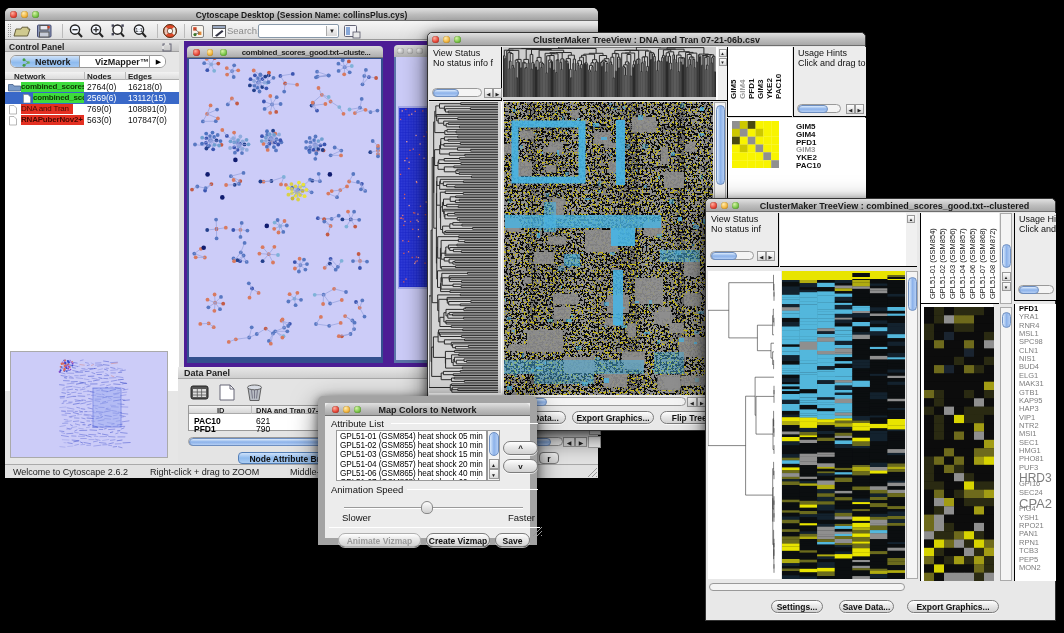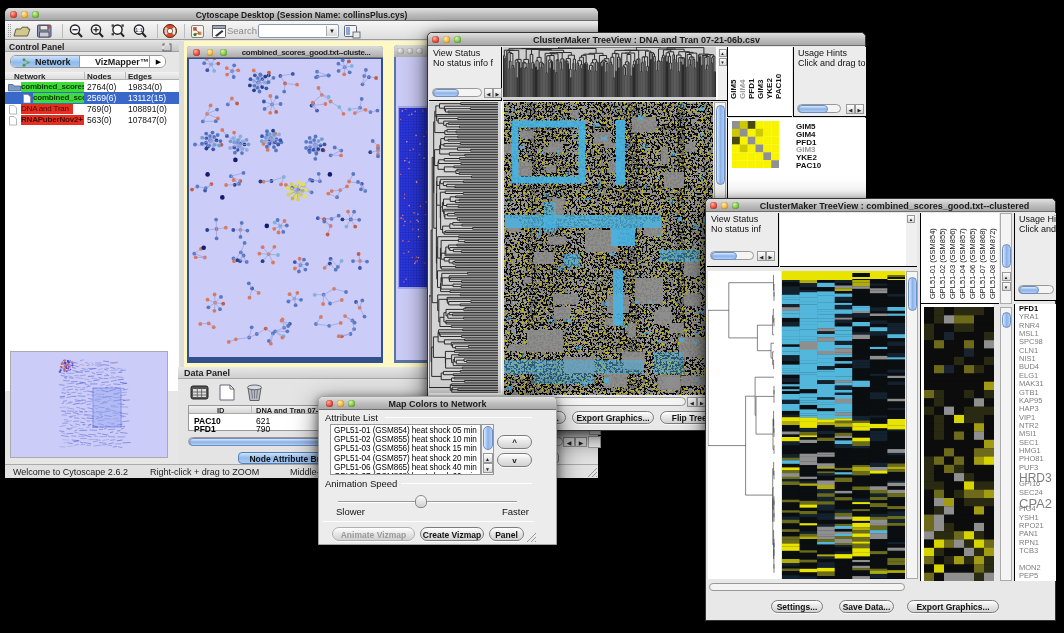--- a/index.html
+++ b/index.html
@@ -139,21 +139,21 @@
         <i class="abs" style="left:79px;top:0;width:1px;height:8.5px;background:#b8b8b8;"></i>
           <i class="abs" style="left:120px;top:0;width:1px;height:8.5px;background:#b8b8b8;"></i>
       </div>
 
       <div class="abs" style="left:0;top:9.5px;width:174px;height:11px;font-size:8.5px;color:#111;">
         <svg class="abs" style="left:3px;top:1.5px;" width="13" height="9">
             <path d="M0.5 8 L0.5 1.5 L5 1.5 L6 3 L12.5 3 L12.5 8 Z" fill="#7a9ac8" stroke="#44608c" stroke-width="0.8"></path>
           </svg>
         <div class="abs" style="left:16px;top:0.5px;width:63px;height:10px;background:#3ddc3d;overflow:hidden;font-weight:bold;font-size:8px;letter-spacing:-0.2px;color:#103800;">combined_scores_</div>
         <span class="abs" style="left:82px;top:0.5px;">2764(0)</span>
-          <span class="abs" style="left:123px;top:0.5px;">19834(0)</span>
+          <span class="abs" style="left:123px;top:0.5px;">16218(0)</span>
       </div>
 
       <div class="abs" style="left:0;top:20.5px;width:174px;height:11.5px;background:#3968c8;font-size:8.5px;">
         <svg class="abs" style="left:18px;top:1.5px;" width="8" height="9.5">
             <path d="M0.5 0.5 H5 L7.5 3 V9 H0.5 Z" fill="#fff" stroke="#888" stroke-width="0.7"></path>
           </svg>
         <div class="abs" style="left:28px;top:1px;width:51px;height:10px;background:#3ddc3d;overflow:hidden;font-weight:bold;font-size:8px;letter-spacing:-0.2px;color:#103800;">combined_sco</div>
         <span class="abs" style="left:82px;top:1px;color:#fff;">2569(6)</span>
           <span class="abs" style="left:123px;top:1px;color:#fff;">13112(15)</span>
       </div>
@@ -502,21 +502,21 @@
           <circle cx="59.3" cy="8.8" r="0.6" fill="#8848c8"></circle>
           <circle cx="60.2" cy="10.2" r="0.7" fill="#8848c8"></circle>
           <circle cx="54.4" cy="11.1" r="1.1" fill="#3848c8"></circle>
           <rect x="82" y="36" width="28" height="39" fill="#97a8f0" opacity="0.45" stroke="#3b52d6" stroke-width="1"></rect>
         </svg>
       </div>
   </div>
 
   <div class="abs" style="left:174px;top:33px;width:5px;height:437px;background:#dcdcdc;"></div>
 
-  <div class="abs" style="left:179px;top:33px;width:414px;height:326px;background:#fef9c3;overflow:hidden;">
+  <div class="abs" style="left:179px;top:33px;width:414px;height:326px;background:#4c1d95;overflow:hidden;">
 
     <div class="abs" style="left:210px;top:4px;width:200px;height:318px;background:#5a74a8;border-radius:4px 4px 0 0;">
       <div class="abs" style="left:0;top:0;width:100%;height:12px;background:linear-gradient(#dcdcdc,#b0b0b0);border-radius:4px 4px 0 0;">
         <div class="lights" style="top:2.6px;left:3px;"><i class="l-gr" style="width:6.5px;height:6.5px;margin-right:3px;"></i><i class="l-gr" style="width:6.5px;height:6.5px;margin-right:3px;"></i><i class="l-gr" style="width:6.5px;height:6.5px;"></i></div>
       </div>
       <div class="abs" style="left:2px;top:12px;width:196px;height:303px;background:#ccccf8;">
         <div class="abs" style="left:2px;top:49px;">
             <svg width="44" height="183" xmlns="http://www.w3.org/2000/svg">
               <defs>
                 <pattern id="bp" width="2.7" height="2.7" patternUnits="userSpaceOnUse">
@@ -2712,32 +2712,32 @@
       <div class="abs" style="left:4px;top:167.0px;font-size:12px;color:#7d7d7d;">HRD3</div>
       <div class="abs" style="left:4px;top:175.3px;font-size:7.5px;color:#7d7d7d;">GPI16</div>
       <div class="abs" style="left:4px;top:183.7px;font-size:7.5px;color:#7d7d7d;">SEC24</div>
       <div class="abs" style="left:4px;top:192.0px;font-size:13px;color:#7d7d7d;">CPA2</div>
       <div class="abs" style="left:4px;top:200.4px;font-size:7.5px;color:#7d7d7d;">FIG4</div>
       <div class="abs" style="left:4px;top:208.8px;font-size:7.5px;color:#7d7d7d;">YSH1</div>
       <div class="abs" style="left:4px;top:217.1px;font-size:7.5px;color:#7d7d7d;">RPO21</div>
       <div class="abs" style="left:4px;top:225.4px;font-size:7.5px;color:#7d7d7d;">PAN1</div>
       <div class="abs" style="left:4px;top:233.8px;font-size:7.5px;color:#7d7d7d;">RPN1</div>
       <div class="abs" style="left:4px;top:242.1px;font-size:7.5px;color:#7d7d7d;">TCB3</div>
-      <div class="abs" style="left:4px;top:250.5px;font-size:7.5px;color:#7d7d7d;margin-top:16px;">PEP5</div>
+      <div class="abs" style="left:4px;top:250.5px;font-size:7.5px;color:#7d7d7d;">PEP5</div>
       <div class="abs" style="left:4px;top:258.8px;font-size:7.5px;color:#7d7d7d;">MON2</div>
     </div>
 
   <div class="sbtrack" style="left:3px;top:384px;width:196px;height:8px;"></div>
 
   <div class="btn" style="left:65px;top:401px;width:52px;height:13px;font-size:8.5px;line-height:13px;">Settings...</div>
   <div class="btn" style="left:133px;top:401px;width:55px;height:13px;font-size:8.5px;line-height:13px;">Save Data...</div>
   <div class="btn" style="left:201px;top:401px;width:92px;height:13px;font-size:8.5px;line-height:13px;">Export Graphics...</div>
 </div>
 
-<div class="win" style="left:318px;top:396px;width:239px;height:149px;background:#ececec;border-radius:5px 5px 0 0;border:1px solid #a3a3a3;">
+<div class="win" style="left:318px;top:396px;width:219px;height:149px;background:#ececec;border-radius:5px 5px 0 0;border:7px solid #a3a3a3;">
   <div class="tbar" style="height:13px;">
     <div class="lights" style="top:3px;left:7px;"><i class="l-r"></i><i class="l-y"></i><i class="l-g"></i></div>
     <div class="tt" style="top:1.5px;font-size:9px;">Map Colors to Network</div>
   </div>
   <div class="abs" style="left:6px;top:15px;font-size:9.5px;color:#111;">Attribute List</div>
   <div class="abs" style="left:66px;top:20px;width:147px;height:1px;background:#c8c8c8;border-bottom:1px solid #fff;"></div>
   <div class="abs" style="left:11px;top:27px;width:151px;height:51px;background:#fff;border:1px solid #999;overflow:hidden;">
       <div class="abs" style="left:3px;top:1.0px;font-size:8.2px;color:#000;white-space:nowrap;letter-spacing:-0.1px;">GPL51-01 (GSM854) heat shock 05 min</div>
       <div class="abs" style="left:3px;top:10.2px;font-size:8.2px;color:#000;white-space:nowrap;letter-spacing:-0.1px;">GPL51-02 (GSM855) heat shock 10 min</div>
       <div class="abs" style="left:3px;top:19.4px;font-size:8.2px;color:#000;white-space:nowrap;letter-spacing:-0.1px;">GPL51-03 (GSM856) heat shock 15 min</div>
@@ -2754,16 +2754,16 @@
   <div class="btn" style="left:178px;top:56px;width:35px;height:14px;font-size:8px;line-height:14px;">v</div>
   <div class="abs" style="left:6px;top:81px;font-size:9.5px;color:#111;">Animation Speed</div>
   <div class="abs" style="left:82px;top:86px;width:131px;height:1px;background:#c8c8c8;border-bottom:1px solid #fff;"></div>
   <div class="abs" style="left:19px;top:104px;width:179px;height:2px;background:#9a9a9a;border-bottom:1px solid #fff;"></div>
   <div class="abs" style="left:96px;top:98px;width:12px;height:13px;background:linear-gradient(#fdfdfd,#cfcfcf);border:1px solid #888;border-radius:6px 6px 5px 5px;"></div>
   <div class="abs" style="left:17px;top:109px;font-size:9.5px;color:#111;">Slower</div>
   <div class="abs" style="left:183px;top:109px;font-size:9.5px;color:#111;">Faster</div>
   <div class="abs" style="left:4px;top:124px;width:211px;height:1px;background:#c4c4c4;border-bottom:1px solid #fff;"></div>
   <div class="btn" style="left:13px;top:130px;width:83px;height:14px;font-size:8.5px;line-height:14px;color:#9a9a9a;border-color:#b0b0b0;">Animate Vizmap</div>
   <div class="btn" style="left:101px;top:130px;width:64px;height:14px;font-size:8.5px;line-height:14px;">Create Vizmap</div>
-  <div class="btn" style="left:170px;top:130px;width:35px;height:14px;font-size:8.5px;line-height:14px;">Panel</div>
+  <div class="btn" style="left:170px;top:130px;width:35px;height:14px;font-size:8.5px;line-height:14px;">Save</div>
   <svg class="abs" style="left:207px;bottom:1px;" width="11" height="11">
       <path d="M10 1 L1 10 M10 5 L5 10 M10 9 L9 10" stroke="#999" stroke-width="1"></path>
     </svg>
 </div>
 </body></html>

